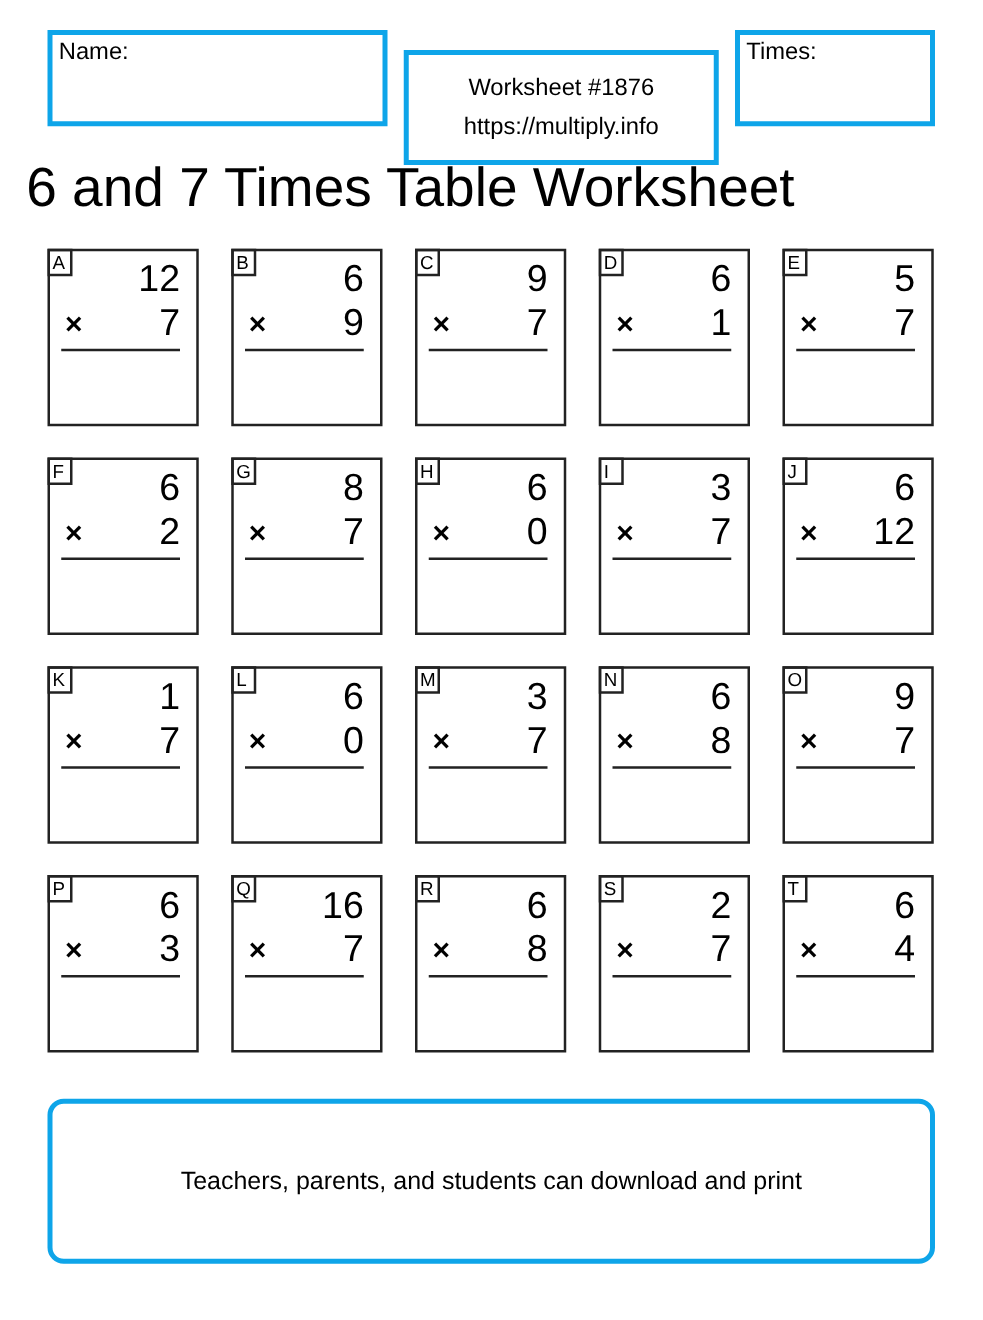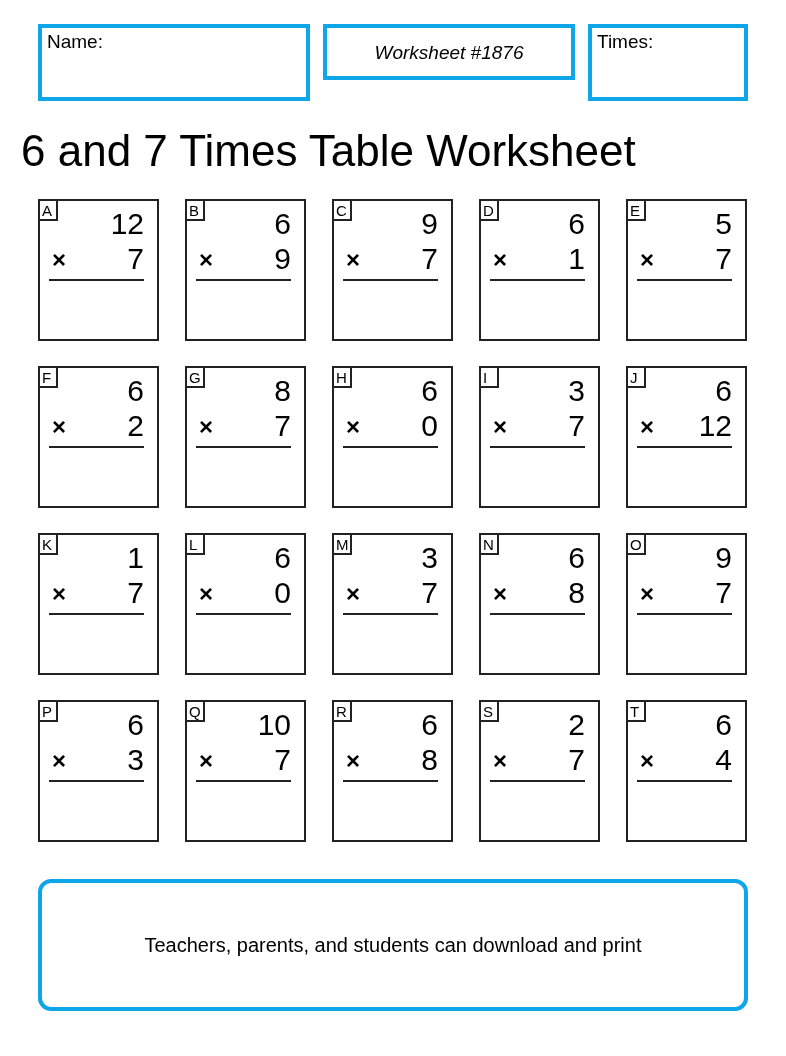--- a/index.html
+++ b/index.html
@@ -15,22 +15,23 @@
   .card .bottom { position:absolute; right:13px; top:40px; font-size:30px; line-height:36px; }
   .card .rule { position:absolute; left:9px; right:13px; top:78px; height:2px; background:#222; }
   .footer { display:flex; align-items:center; justify-content:center; text-align:center; font-size:20px; line-height:35px;border-radius:13px; }
 </style>
 </head>
 <body>
 
 <div class="box" style="left:38px; top:24px; width:272px; height:77px;">
   <span class="hdr-label">Name:</span>
 </div>
-<div class="box ws-info" style="left:323px; top:24px; width:252px; height:56px;font-style:italic;">
+<div class="box ws-info" style="left:323px; top:40px; width:252px; height:92px;">
   <span>Worksheet #1876</span>
+  <span>https://multiply.info</span>
 </div>
 <div class="box" style="left:588px; top:24px; width:160px; height:77px;">
   <span class="hdr-label">Times:</span>
 </div>
 
 <div class="title">6 and 7 Times Table Worksheet</div>
 
 <div id="grid">
     <div class="card" style="left: 38px; top: 199px;">
       <div class="letter">A</div>
@@ -139,21 +140,21 @@
     </div>
     <div class="card" style="left: 38px; top: 700px;">
       <div class="letter">P</div>
       <div class="top">6</div>
       <div class="times">×</div>
       <div class="bottom">3</div>
       <div class="rule"></div>
     </div>
     <div class="card" style="left: 185px; top: 700px;">
       <div class="letter">Q</div>
-      <div class="top">10</div>
+      <div class="top">16</div>
       <div class="times">×</div>
       <div class="bottom">7</div>
       <div class="rule"></div>
     </div>
     <div class="card" style="left: 332px; top: 700px;">
       <div class="letter">R</div>
       <div class="top">6</div>
       <div class="times">×</div>
       <div class="bottom">8</div>
       <div class="rule"></div>

